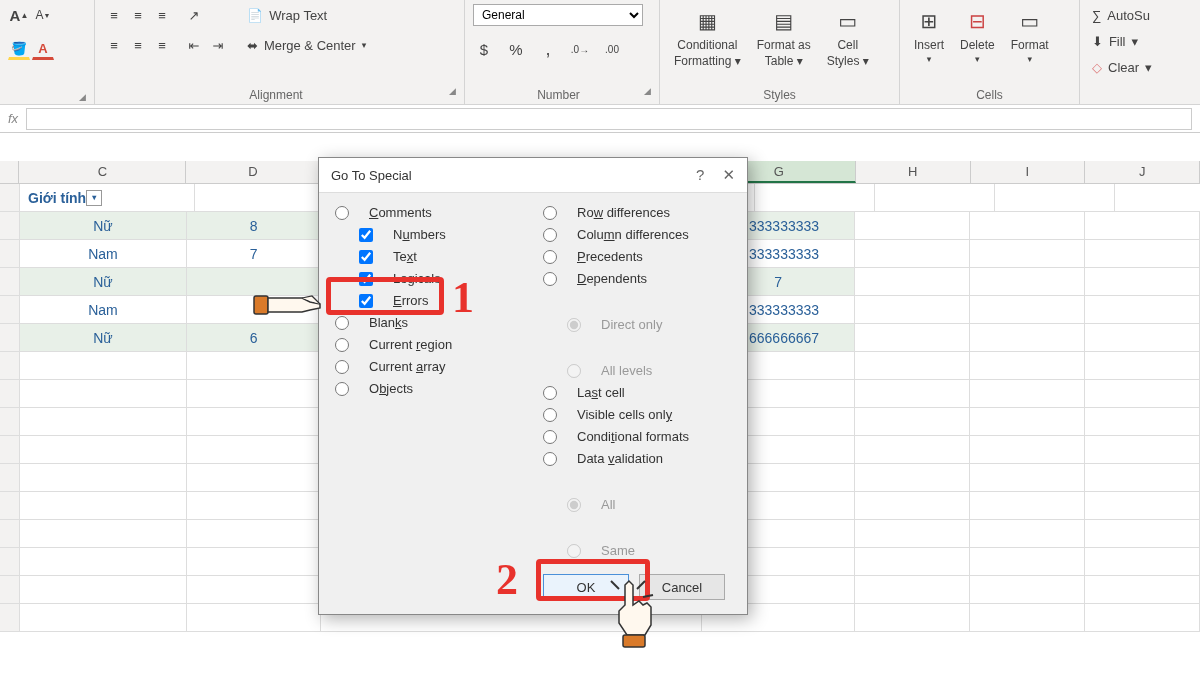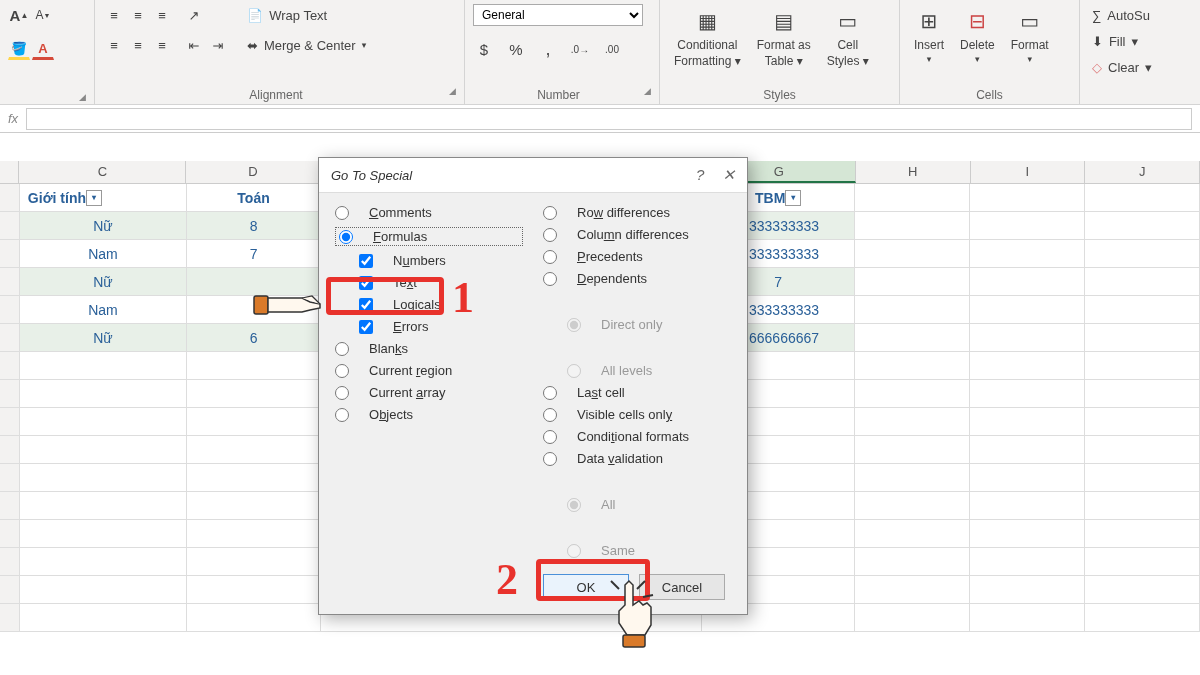--- a/index.html
+++ b/index.html
@@ -39,21 +39,21 @@
 .colA { width: 20px; background: #f3f2f1; }
 .colC { width: 175px; }
 .colD { width: 140px; }
 .colG { width: 160px; }
 .colH { width: 120px; }
 .colI { width: 120px; }
 .colJ { width: 120px; }
 
 
 .dialog { position: absolute; left: 318px; top: 157px; width: 430px; background: #f0f0f0; border: 1px solid #888; box-shadow: 4px 4px 16px rgba(0,0,0,0.3); z-index: 100; }
-.dialog-title { background: #fff; padding: 8px 12px; font-size: 13px; color: #333; display: flex; justify-content: space-between; align-items: center; border-bottom: 1px solid #ddd; font-style: italic; }
+.dialog-title { background: #fff; padding: 8px 12px; font-size: 13px; color: #333; display: flex; justify-content: space-between; align-items: center; border-bottom: 1px solid #ddd; }
 .dialog-title-btns { display: flex; gap: 18px; font-size: 15px; color: #666; }
 .dialog-body { padding: 12px 16px 14px 16px; }
 .dialog-select-label { font-size: 13px; color: #333; margin-bottom: 6px; border-bottom: 1px solid #ccc; padding-bottom: 2px; }
 .opt-columns { display: flex; gap: 20px; }
 .opt-col { flex: 1; display: flex; flex-direction: column; gap: 7px; }
 .opt { display: flex; align-items: center; gap: 20px; font-size: 13px; color: #333; }
 .opt.sub { margin-left: 24px; }
 .opt.disabled { color: #999; margin-top: 24px; }
 .opt input[type=radio], .opt input[type=checkbox] { width: 14px; height: 14px; }
 .dialog-buttons { display: flex; justify-content: flex-end; gap: 10px; margin-top: 16px; padding-right: 6px; }
@@ -212,23 +212,20 @@
     <div class="col-header colI">I</div>
     <div class="col-header colJ">J</div>
   </div>
 
   <div class="row">
     <div class="cell colA"></div>
     <div class="cell header-cell colC">
       <span>Giới tính</span>
       <span class="filter-btn">▾</span>
     </div>
-    <div class="cell header-cell colD center">
-        <span>Toán</span>
-      </div>
     <div class="cell" style="width:400px"></div>
     <div class="cell header-cell colG center">
       <span></span>
         <span>TBM</span>
       <span class="filter-btn">▾</span>
     </div>
     <div class="cell colH"></div>
     <div class="cell colI"></div>
     <div class="cell colJ"></div>
   </div>
@@ -393,24 +390,20 @@
       <span>?</span>
       <span>✕</span>
     </div>
   </div>
   <div class="dialog-body">
     <div class="opt-columns">
       <div class="opt-col">
         <label class="opt">
             <input type="radio" name="gts" style="">
             <span><u>C</u>omments</span>
-          </label>
-        <label class="opt" style="border:1px dotted #666;padding:1px 3px">
-            <input type="radio" name="gts" checked="" style="">
-            <span><u>F</u>ormulas</span>
           </label>
         <label class="opt sub">
             <input type="checkbox" checked="" style="">
             <span>N<u>u</u>mbers</span>
           </label>
         <label class="opt sub">
             <input type="checkbox" checked="" style="">
             <span>Te<u>x</u>t</span>
           </label>
         <label class="opt sub">

